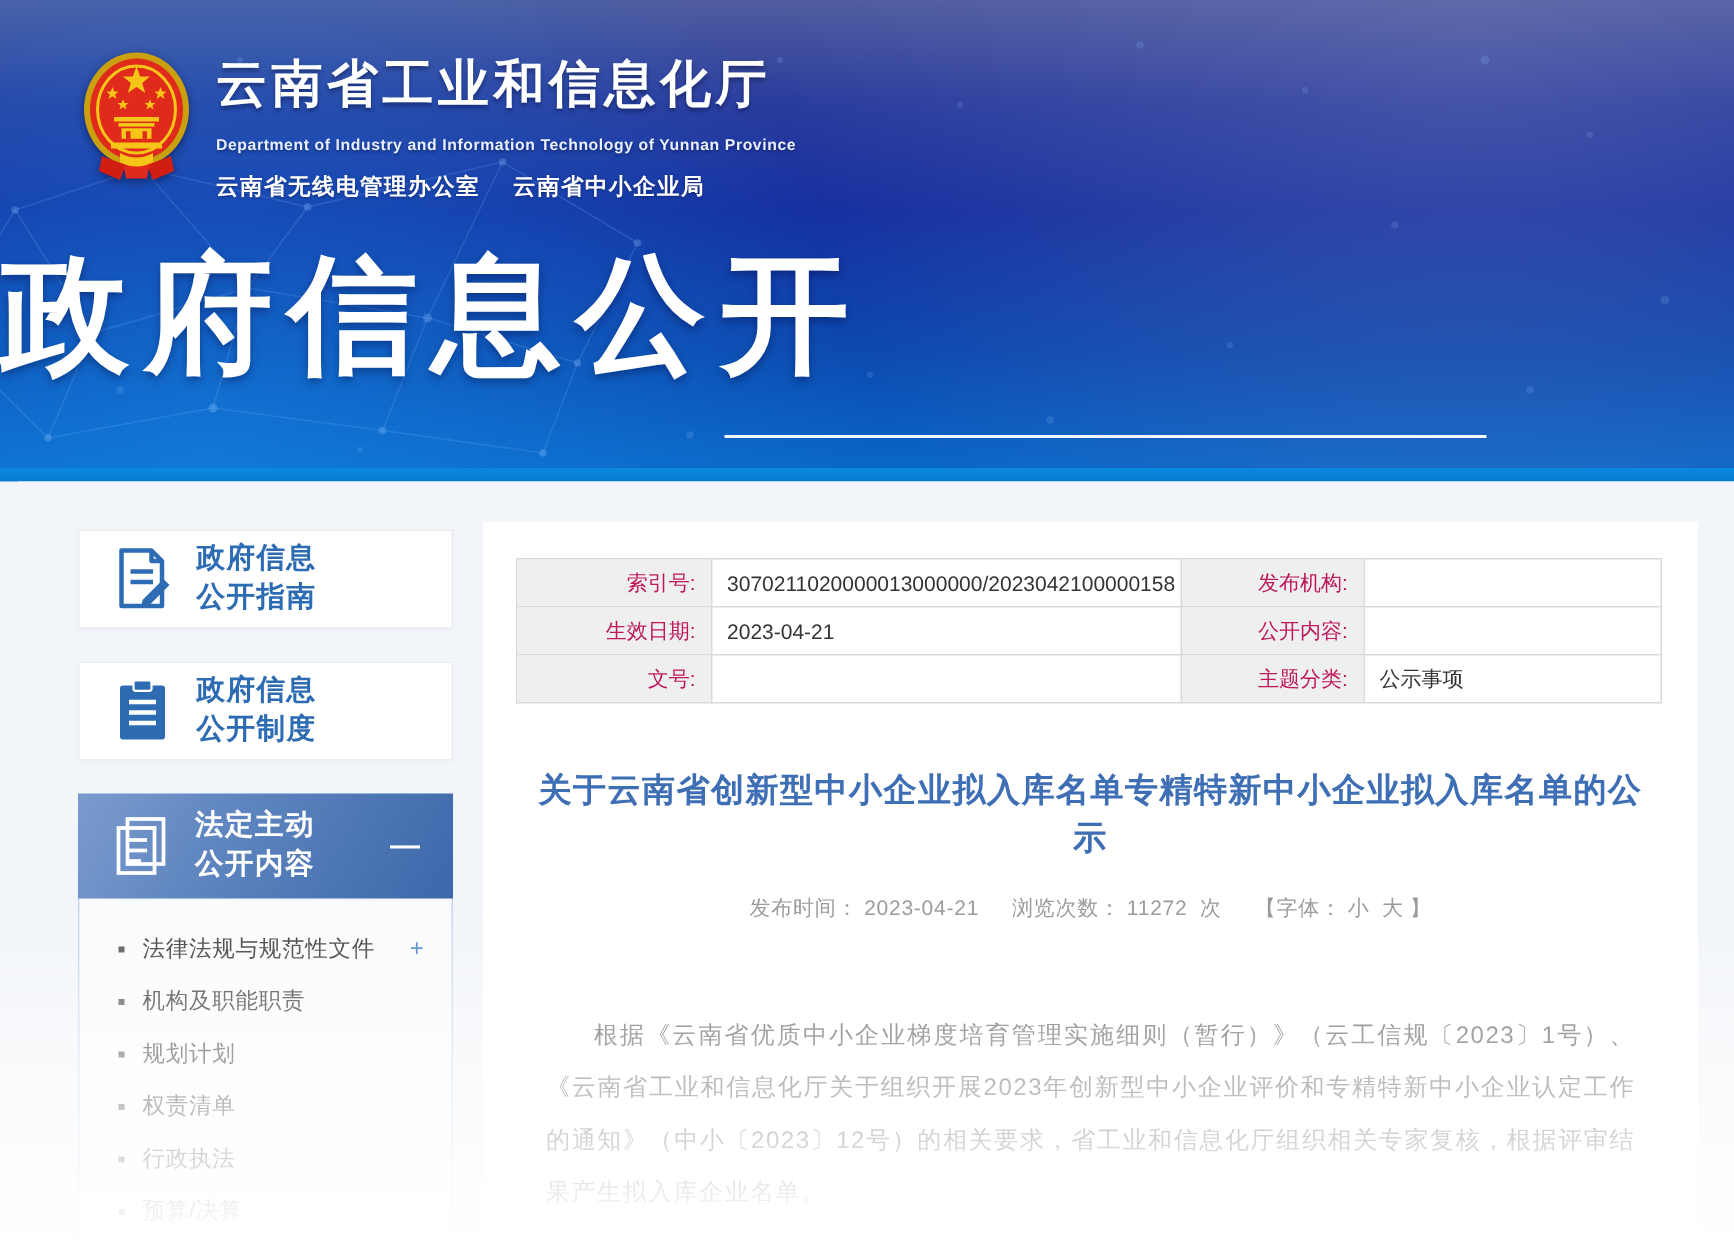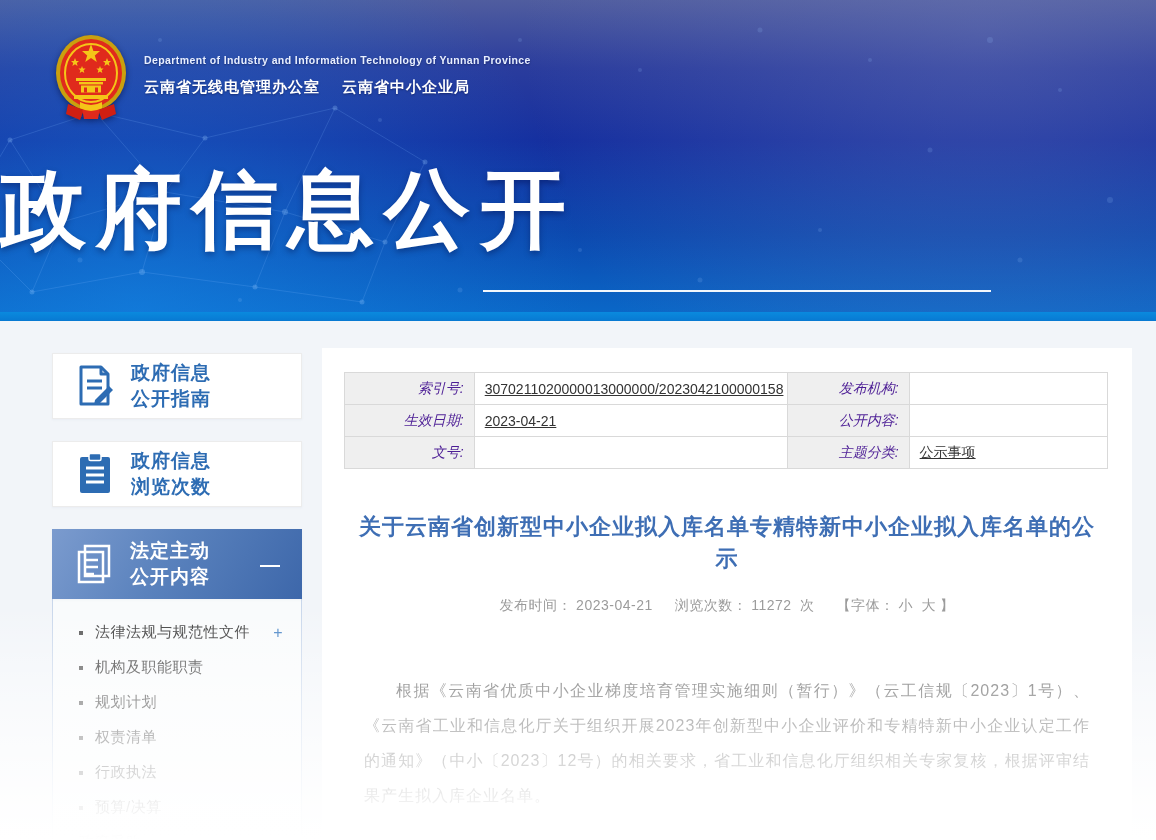--- a/index.html
+++ b/index.html
@@ -80,22 +80,22 @@
   .submenu-item .expand{margin-left:auto;color:#4a86c6;font-size:16px;cursor:pointer;}
   
   .main{
     position:absolute;left:310px;top:27px;width:810px;height:600px;background:#ffffff;
   }
   table.meta{
     border-collapse:collapse;margin:24px 24px 0 22px;width:764px;table-layout:fixed;
     font-size:14px;color:#333;
   }
   table.meta td{border:1px solid #d9d9d9;height:31px;padding:0 10px;overflow:hidden;white-space:nowrap;}
-  td.mlabel{background:#efefef;text-align:right;color:#4c1d95;font-style:italic;}
-  td.mvalue{background:#ffffff;text-align:left;text-decoration:underline;}
+  td.mlabel{background:#efefef;text-align:right;color:#be185d;}
+  td.mvalue{background:#ffffff;text-align:left;}
   .article-title{
     margin:42px 30px 0;color:#3e6eb4;font-size:22px;font-weight:bold;
     text-align:center;line-height:1.45;letter-spacing:1px;
   }
   .article-meta{
     margin-top:22px;text-align:center;color:#9b9b9b;font-size:14px;letter-spacing:.5px;
   }
   .article-meta span{margin:0 2px;}
   .article-meta .gap{display:inline-block;width:14px;}
   .font-btn{cursor:pointer;}
@@ -181,20 +181,21 @@
       <rect x="27" y="53.5" width="20" height="7" fill="#f5c518"></rect>
       <rect x="30" y="55.5" width="3" height="5" fill="#e02a1c"></rect>
       <rect x="41" y="55.5" width="3" height="5" fill="#e02a1c"></rect>
       <rect x="20" y="63" width="34" height="4" fill="#f5c518"></rect>
       <path d="M14,72 L30,78 L26,88 L12,82 Z" fill="#d01f12"></path>
       <path d="M60,72 L44,78 L48,88 L62,82 Z" fill="#d01f12"></path>
       <path d="M28,76 L46,76 L44,87 L30,87 Z" fill="#e02a1c"></path>
       <path d="M26,70 Q37,76 48,70 L48,76 Q37,82 26,76 Z" fill="#f5c518"></path>
     </svg>
     <div class="org-block">
+      <div class="org-name">云南省工业和信息化厅</div>
       <div class="org-en">Department of Industry and Information Technology of Yunnan Province</div>
       <div class="org-subs">
         <span>云南省无线电管理办公室</span>
         <span>云南省中小企业局</span>
       </div>
     </div>
   </div>
 
   <div class="banner-title">政府信息公开</div>
   <div class="banner-underline"></div>
@@ -222,21 +223,21 @@
     <div class="side-card">
       <svg class="icon" viewBox="0 0 40 44">
         <rect x="5" y="5" width="30" height="36" rx="2" fill="#2d6cb3"></rect>
         <rect x="14" y="1.5" width="12" height="7" rx="1.5" fill="#2d6cb3" stroke="#ffffff" stroke-width="1.5"></rect>
         <line x1="11" y1="16" x2="29" y2="16" stroke="#ffffff" stroke-width="3"></line>
         <line x1="11" y1="23" x2="29" y2="23" stroke="#ffffff" stroke-width="3"></line>
         <line x1="11" y1="30" x2="29" y2="30" stroke="#ffffff" stroke-width="3"></line>
       </svg>
       <div class="side-label">
         <div>政府信息</div>
-        <div>浏览次数</div>
+        <div>公开制度</div>
       </div>
     </div>
 
     <div class="side-card active">
       <svg class="icon" viewBox="0 0 40 44">
         <rect x="11" y="4" width="24" height="30" fill="none" stroke="#ffffff" stroke-width="2.5"></rect>
         <rect x="5" y="10" width="24" height="30" fill="none" stroke="#ffffff" stroke-width="2.5"></rect>
         <line x1="10" y1="18" x2="24" y2="18" stroke="#ffffff" stroke-width="2.5"></line>
         <line x1="10" y1="25" x2="24" y2="25" stroke="#ffffff" stroke-width="2.5"></line>
         <line x1="10" y1="32" x2="20" y2="32" stroke="#ffffff" stroke-width="2.5"></line>

